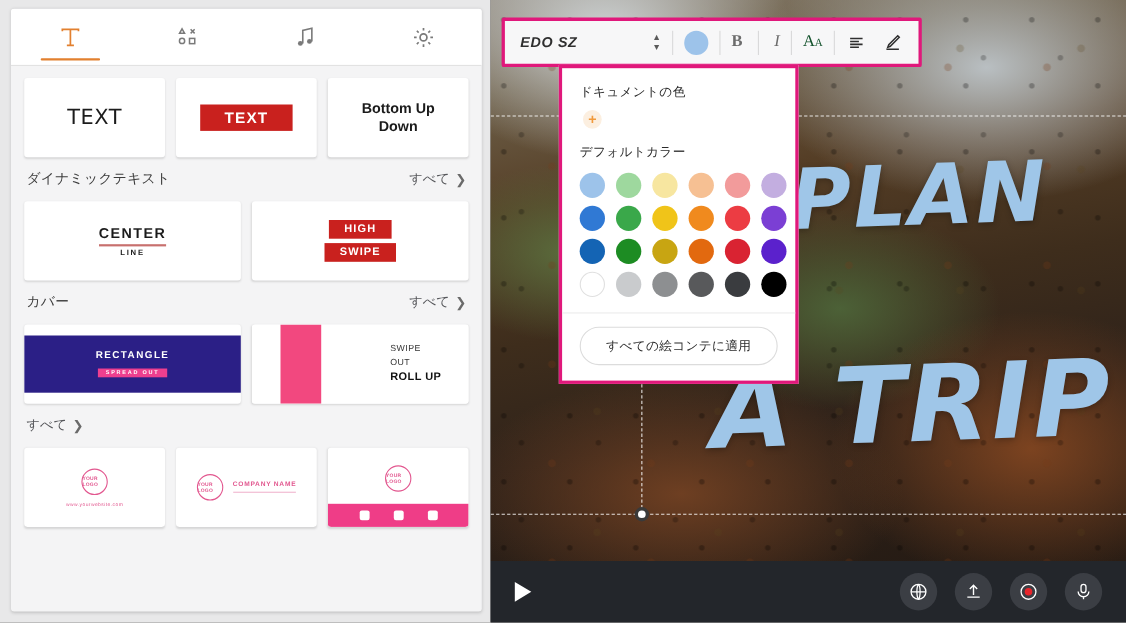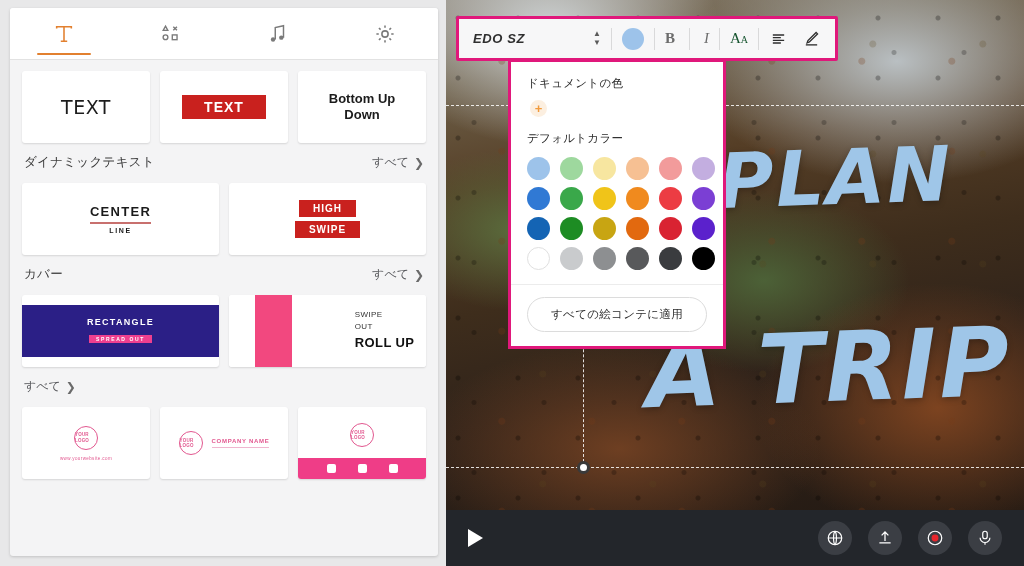--- a/index.html
+++ b/index.html
@@ -77,21 +77,21 @@
   .t-rect { width:100%; background:#2b1f86; padding:12px 0; text-align:center;}
   .t-rect .r1 { font-size:9px; font-weight:800; color:#fff; letter-spacing:1.3px;}
   .t-rect .r2 { display:inline-block; background:#ee3f8f; color:#fff; font-size:5px; font-weight:700; letter-spacing:1.6px; padding:1px 7px; margin-top:2px;}
   .t-shape { position:absolute; inset:0; background:#fff; }
   .t-shape .sk { position:absolute; left:0; top:0; bottom:0; width:57%; background:#f2487f; clip-path: polygon(0 0,100% 0,88% 100%,0 100%); }
   .t-shape .ln { position:absolute; left:14%; top:12%; width:72%; height:1.5px; background:rgba(255,255,255,.55);}
   .t-shape .tx { position:absolute; left:11%; top:50%; transform:translateY(-50%); color:#fff; font-style:italic; font-weight:800; font-size:11px; line-height:1.25;}
   .t-swipe { position:absolute; inset:0; background:#fff;}
   .t-swipe .bar { position:absolute; left:13%; top:0; bottom:0; width:19%; background:#f2487f;}
   .t-swipe .tx { position:absolute; left:42%; top:50%; transform:translateY(-50%); font-size:8px; color:#333; line-height:1.5; letter-spacing:.4px;margin-left:43px;}
-  .t-swipe .tx b { color:#111; font-size:13px; }
+  .t-swipe .tx b { color:#111; font-size:10px; }
   .logo-c { width:24px;height:24px;border:1.3px solid #e2578f;border-radius:50%;display:flex;align-items:center;justify-content:center;flex-direction:column;}
   .logo-c i { font-style:normal; font-size:4.5px;font-weight:800;color:#e2578f;line-height:1.15;letter-spacing:.2px;}
   .logo-url { font-size:4.5px;color:#e2578f;letter-spacing:.4px;margin-top:6px;}
   .t-logo1 { display:flex;flex-direction:column;align-items:center;}
   .t-logo2 { display:flex;align-items:center;gap:9px;}
   .t-logo2 .cn { font-size:6px;font-weight:800;color:#e2578f;letter-spacing:.7px;}
   .t-logo2 .sub { height:1px;background:#f0b6cf;margin-top:3px;}
   .t-logo3 { position:absolute;inset:0;display:flex;flex-direction:column;align-items:center;justify-content:center;}
   .t-logo3 .social { position:absolute;left:0;right:0;bottom:0;height:21px;background:#ef3d87;display:flex;align-items:center;justify-content:center;gap:22px;}
   .t-logo3 .social span { width:9px;height:9px;border-radius:2px;background:#fff;display:block;}

